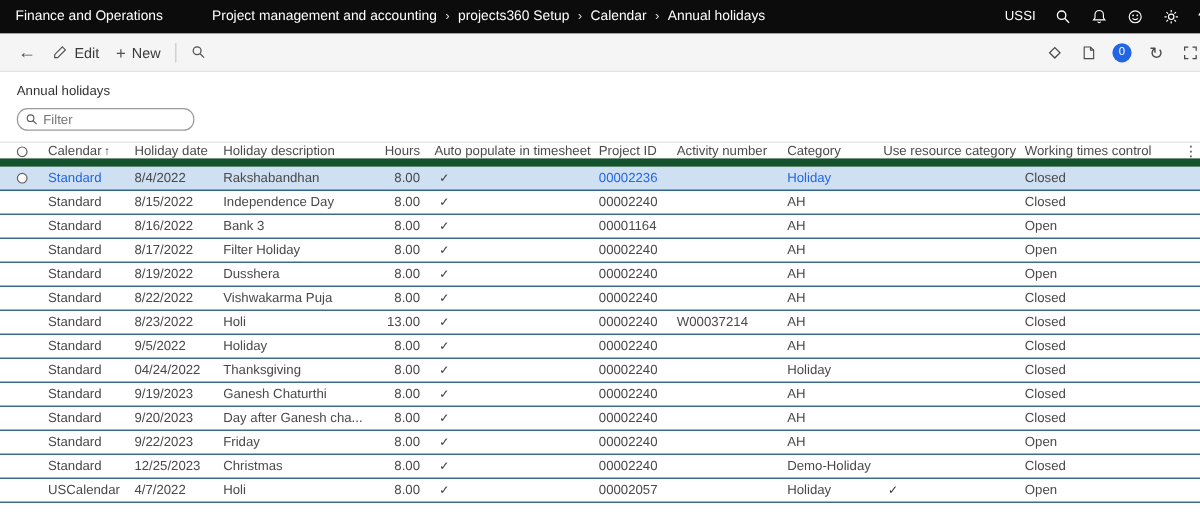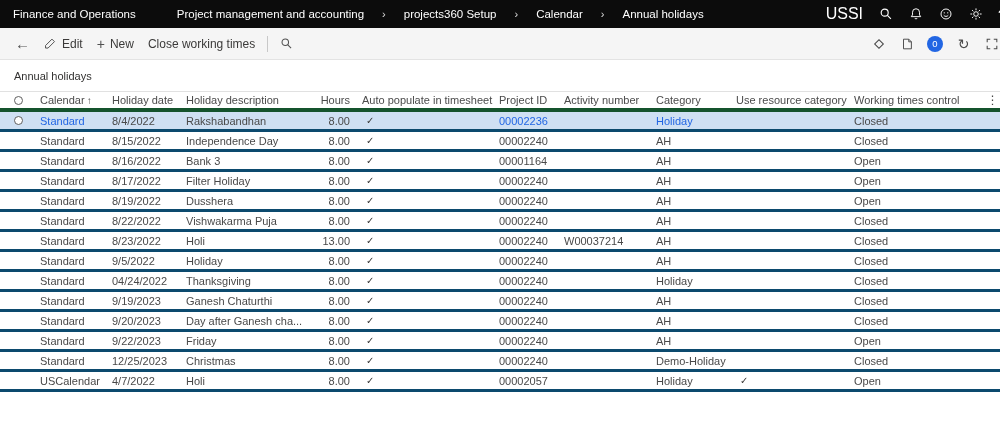--- a/index.html
+++ b/index.html
@@ -2,25 +2,25 @@
 <html><head>
 <meta charset="utf-8">
 <style>
   * { margin:0; padding:0; box-sizing:border-box; }
   html,body { width:1000px; height:434px; overflow:hidden; background:#fff;
     font-family:"Liberation Sans", sans-serif; }
 
   
   .topbar { height:28px; background:#0c0c0c; color:#fff; display:flex; align-items:center; font-size:11.5px; }
   .app-title { font-weight:normal; padding:0 13px; white-space:nowrap; cursor:pointer; }
-  .breadcrumb { display:flex; align-items:center; gap:18px; margin-left:28px; white-space:nowrap;justify-content:center; }
+  .breadcrumb { display:flex; align-items:center; gap:7px; margin-left:28px; white-space:nowrap;justify-content:center; }
   .crumb { cursor:pointer; }
   .crumb-sep { font-size:11px; opacity:.85; }
   .topbar-right { margin-left:auto; display:flex; align-items:center; gap:15px; padding-right:0; }
-  .company { font-size:16px; cursor:pointer; }
+  .company { font-size:11px; cursor:pointer; }
   .tb-icon { width:15px; height:15px; display:inline-flex; align-items:center; justify-content:center; cursor:pointer; color:#fff; }
   .help-glyph { font-size:13px; font-weight:bold; margin-right:-6px; cursor:pointer; }
 
   
   .toolbar { height:32px; background:#f5f5f5; border-bottom:1px solid #e3e3e3; display:flex; align-items:center; font-size:12px; color:#3b3a39; padding:0 8px; }
   .tb-btn { display:flex; align-items:center; gap:5px; padding:0 7px; height:100%; cursor:pointer; white-space:nowrap; }
   .tb-btn svg, .tb-btn .glyph { color:#515151; }
   .glyph { font-size:14px; line-height:1; }
   .back-glyph { font-size:15px; }
   .divider { width:1px; height:16px; background:#c8c8c8; margin:0 5px; }
@@ -38,26 +38,26 @@
 
   
   .filter-wrap { margin-top:8px; width:148px; height:19px; border:1px solid #9a9a9a; border-radius:9px; display:flex; align-items:center; padding:0 6px; gap:4px; background:#fff; }
   .filter-wrap svg { color:#5f5f5f; flex:none; }
   .filter-input { border:none; outline:none; width:100%; font-size:11px; font-family:"Liberation Sans", sans-serif; color:#333; background:transparent; }
   .filter-input::placeholder { color:#757575; }
 
   
   .grid { margin-top:9px; font-size:11px; }
   .grid-cols { display:grid; grid-template-columns:36px 72px 74px 128px 48px 137px 65px 92px 80px 118px 135px 15px; align-items:center; }
-  .grid-header { height:21px; border-top:1px solid #e1e1e1; border-bottom:4px solid #14532d; color:#4b4b4b; }
+  .grid-header { height:21px; border-top:1px solid #e1e1e1; border-bottom:7px solid #14532d; color:#4b4b4b; }
   .hcell { padding-left:4px; white-space:nowrap; overflow:hidden; cursor:pointer; }
   .hcell.num { text-align:right; padding-right:8px; }
   .sort-arrow { font-size:10px; color:#444; margin-left:2px; }
   .ellipsis-cell { text-align:center; font-size:12px; color:#444; cursor:pointer; }
-  .grid-row { height:20px; border-bottom:3px solid #0c4a6e; color:#494949; cursor:pointer; }
+  .grid-row { height:20px; border-bottom:1px solid #0c4a6e; color:#494949; cursor:pointer; }
   .grid-row.selected { background:#cfe0f3; }
   .cell { padding-left:4px; white-space:nowrap; overflow:hidden; }
   .cell.num { text-align:right; padding-right:8px; }
   .cell.check { font-size:10px; color:#3b3a39; padding-left:8px; }
   .sel-cell { display:flex; justify-content:center; }
   .radio { width:9px; height:9px; border:1px solid #5f5f5f; border-radius:50%; background:#fff; visibility:hidden; }
   .grid-header .radio, .grid-row.selected .radio { visibility:visible; }
   .grid-row.selected [data-col="calendar"],
   .grid-row.selected [data-col="project"],
   .grid-row.selected [data-col="category"] { color:#2266e3; }
@@ -115,23 +115,20 @@
   <span class="tb-btn">
     <svg width="13" height="13" viewBox="0 0 16 16">
         <path d="M9.8 2.6l3.1 3.1L5 13.6H1.9v-3.1z" fill="none" stroke="currentColor" stroke-width="1.2"></path>
       </svg>
     <span>Edit</span>
   </span>
   <span class="tb-btn">
     <span class="glyph">+</span>
     <span>New</span>
   </span>
-  <span class="tb-btn">
-    <span>Close working times</span>
-  </span>
   <span class="divider"></span>
   <span class="tb-btn">
     <svg width="13" height="13" viewBox="0 0 16 16">
         <circle cx="6.5" cy="6.5" r="4" fill="none" stroke="currentColor" stroke-width="1.3"></circle>
         <path d="M9.6 9.6L13.6 13.6" stroke="currentColor" stroke-width="1.3"></path>
       </svg>
   </span>
 
   <span class="toolbar-right">
     <span class="tbr-icon">
@@ -153,20 +150,27 @@
       <svg width="14" height="14" viewBox="0 0 16 16">
           <path d="M2.5 6V2.5H6M10 2.5h3.5V6M13.5 10v3.5H10M6 13.5H2.5V10" fill="none" stroke="currentColor" stroke-width="1.2"></path>
         </svg>
     </span>
   </span>
 </div>
 
 <div class="page-area">
   <div class="caption">Annual holidays</div>
 
+  <div class="filter-wrap">
+    <svg width="11" height="11" viewBox="0 0 16 16">
+        <circle cx="6.5" cy="6.5" r="4" fill="none" stroke="currentColor" stroke-width="1.4"></circle>
+        <path d="M9.6 9.6L13.8 13.8" stroke="currentColor" stroke-width="1.4"></path>
+      </svg>
+    <input class="filter-input" placeholder="Filter" style="">
+  </div>
 </div>
 
 <div class="grid">
   <div class="grid-header grid-cols">
     <div class="sel-cell">
         <span class="radio"></span>
       </div>
     <div class="hcell">
       <span>Calendar</span><span class="sort-arrow">↑</span>
     </div>

